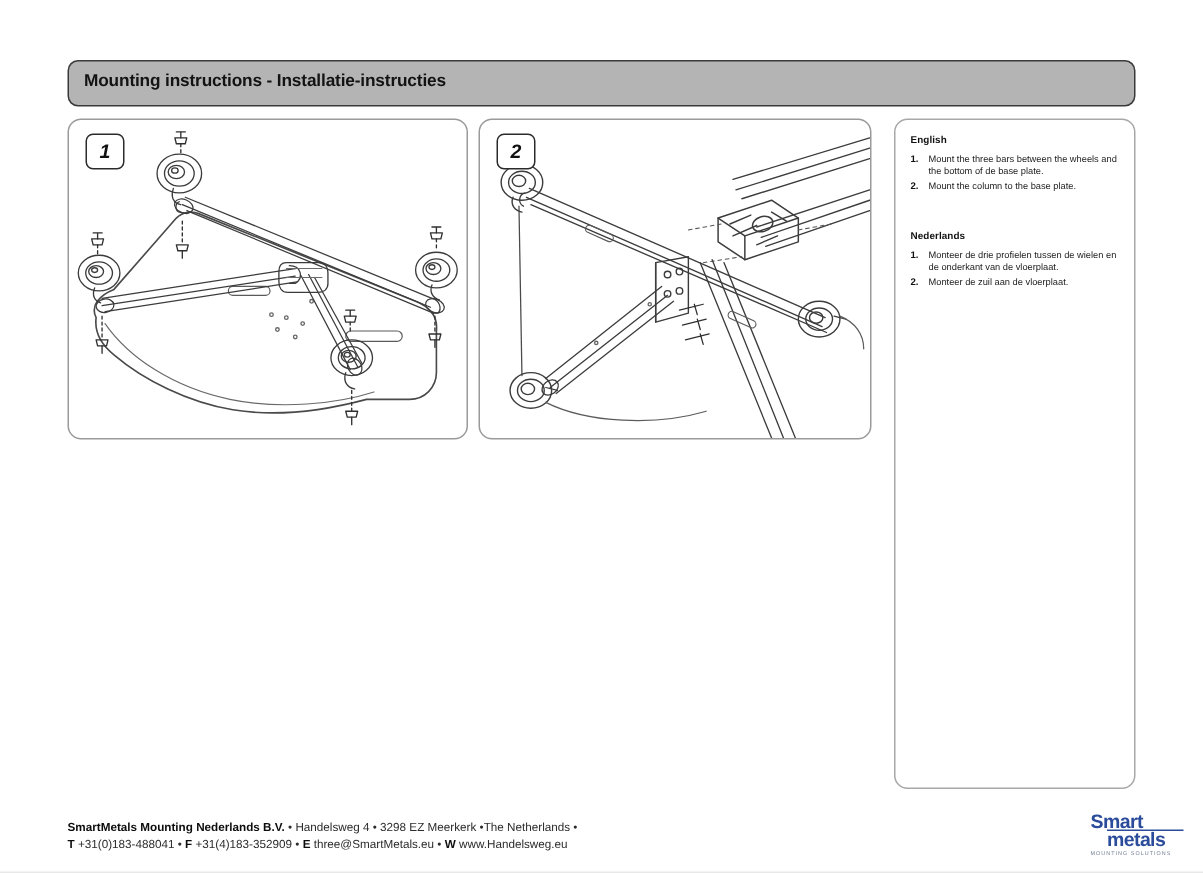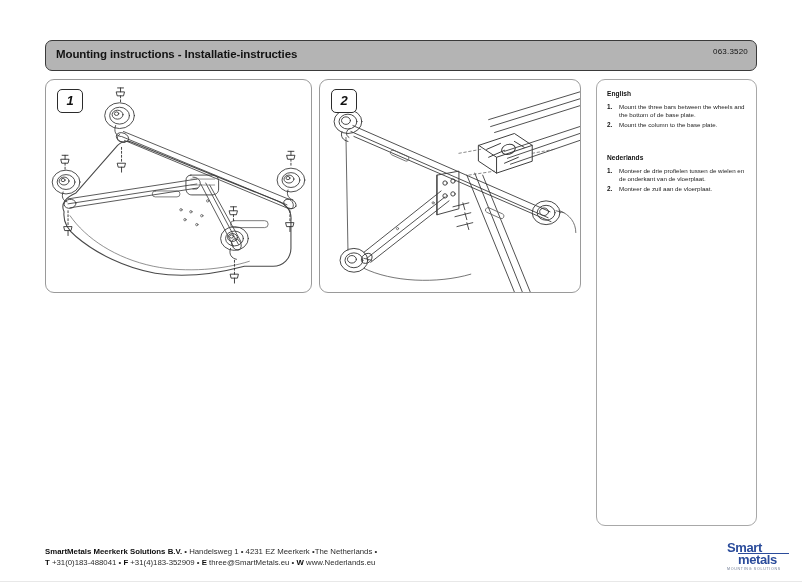--- a/index.html
+++ b/index.html
@@ -178,21 +178,20 @@
   }
 </style>
 </head>
 <body>
 
 <div class="page">
 
   <div class="header-bar">
     <div class="header-title">Mounting instructions - Installatie-instructies</div>
     <div class="header-right">
-      <div class="header-code">063.3520</div>
     </div>
   </div>
 
   <div class="panel" id="panel-1">
     <div class="step-badge">1</div>
 
     <svg class="diagram-svg" viewBox="0 0 267 214">
       <g fill="none" stroke="#3c3c3c" stroke-width="0.9" stroke-linejoin="round" stroke-linecap="round">
 
         <path d="M18 133 C14 125 20 118 30 114 L72 66 C76 62 82 61 87 63 L233 122
@@ -449,24 +448,24 @@
       </div>
       <div class="instr-item">
         <span class="instr-num">2.</span>
         <span>Monteer de zuil aan de vloerplaat.</span>
       </div>
     </div>
   </div>
 
   <div class="footer">
     <div>
-      <b>SmartMetals Meerkerk Solutions B.V.</b><span> • Handelsweg 1 • 4231 EZ Meerkerk •The Netherlands •</span>
+      <b>SmartMetals Mounting Nederlands B.V.</b><span> • Handelsweg 4 • 3298 EZ Meerkerk •The Netherlands •</span>
     </div>
     <div>
-      <b>T</b><span> +31(0)183-488041 • </span><b>F</b><span> +31(4)183-352909 • </span><b>E</b><span> three@SmartMetals.eu • </span><b>W</b><span> www.Nederlands.eu</span>
+      <b>T</b><span> +31(0)183-488041 • </span><b>F</b><span> +31(4)183-352909 • </span><b>E</b><span> three@SmartMetals.eu • </span><b>W</b><span> www.Handelsweg.eu</span>
     </div>
   </div>
 
   <div class="logo">
     <div class="logo-smart">Smart</div>
     <div class="logo-metals">metals</div>
     <div class="logo-tagline">Mounting Solutions</div>
   </div>
 
 </div>

